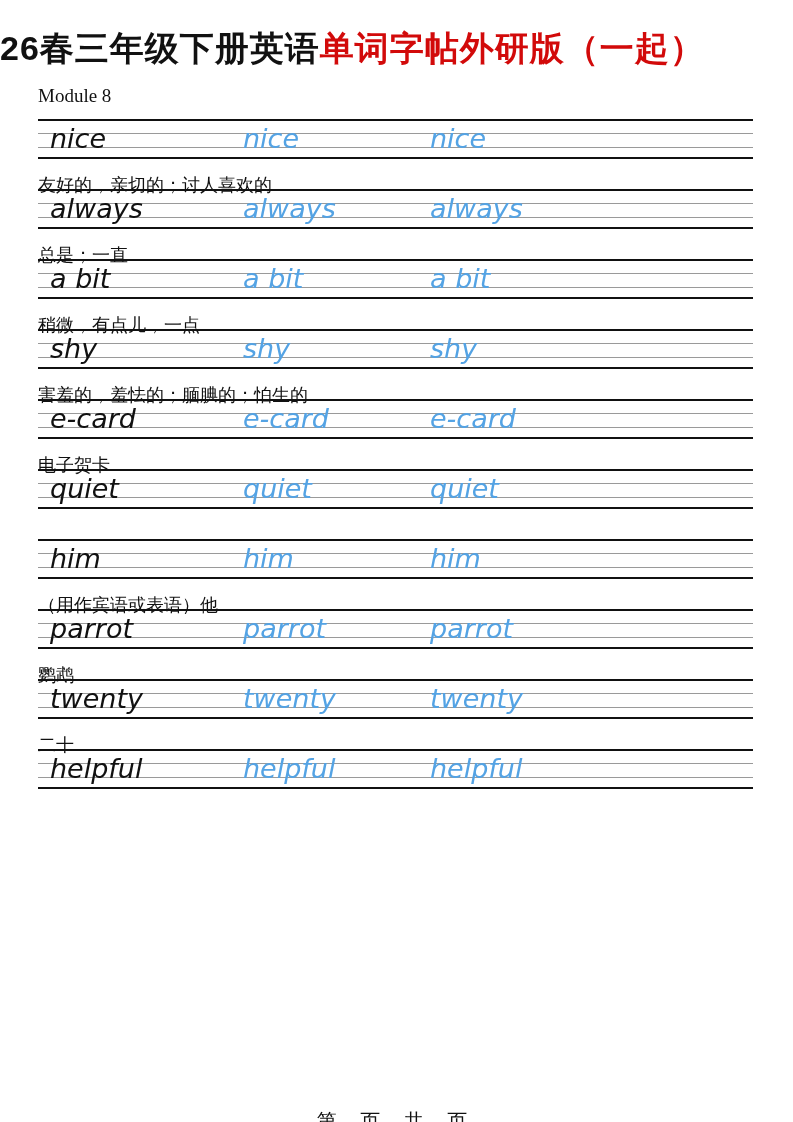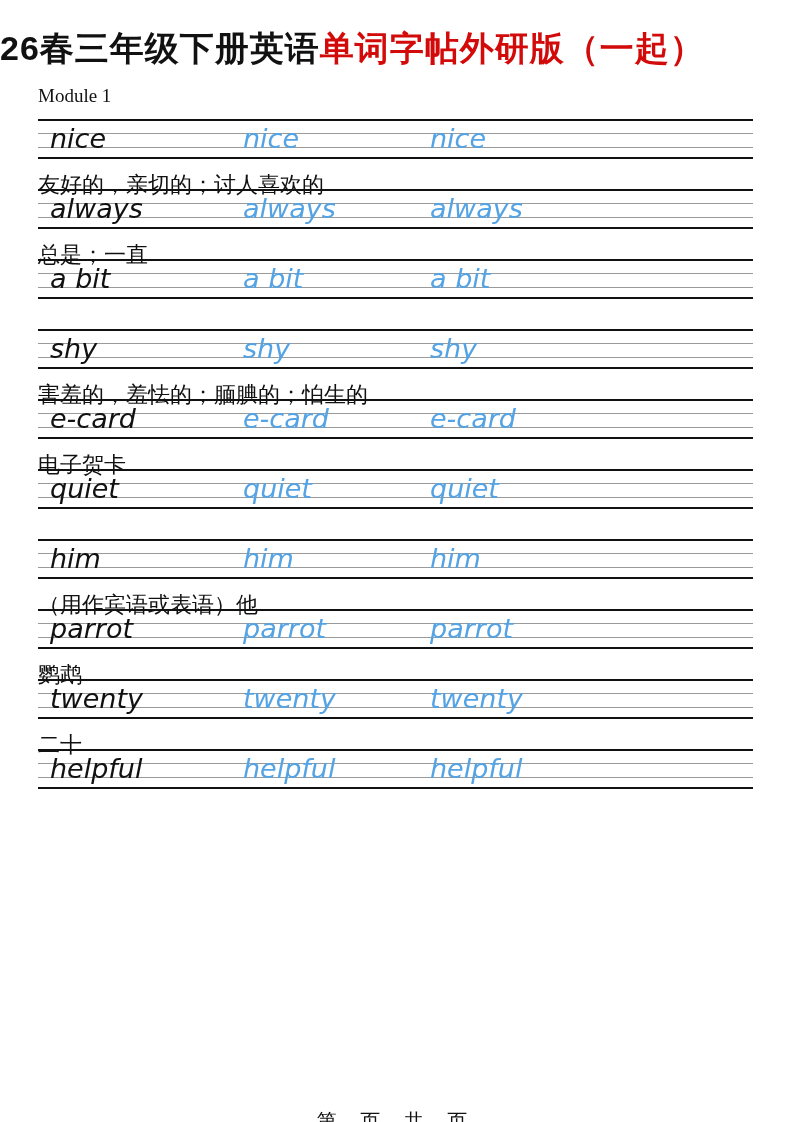--- a/index.html
+++ b/index.html
@@ -44,21 +44,21 @@
     white-space:nowrap;
     z-index:2;
   }
   .word.black{left:12px;color:var(--ink,#111);}
   .word.trace1{left:205px;}
   .word.trace2{left:392px;}
   .word.trace{color:var(--blue,#54a3e4);}
   .meaning{
     margin-top:15px;
     font-family:"DejaVu Serif",serif;
-    font-size:22px;line-height:22px;
+    font-size:18px;line-height:22px;
     color:var(--ink,#111);
     white-space:nowrap;
   }
   .footer{
     position:absolute;top:1092px;left:0;width:100%;
     text-align:center;
     font-size:20px;
     letter-spacing:9px;
     color:var(--ink,#111);
     margin-top:16px;
@@ -66,21 +66,21 @@
 </style>
 </head>
 <body>
 
 <div class="page">
 
   <div class="title">
     <span class="t-black">26春三年级下册英语</span><span class="t-red">单词字帖外研版（一起）</span>
   </div>
 
-  <div class="module">Module 1</div>
+  <div class="module">Module 8</div>
 
   <div class="word-list">
   <div class="entry">
     <div class="stave">
       <div class="ln top"></div>
       <div class="ln mid1"></div>
       <div class="ln mid2"></div>
       <div class="ln bot"></div>
       <span class="word black">nice</span>
       <span class="word trace trace1">nice</span>
@@ -105,20 +105,21 @@
   <div class="entry">
     <div class="stave">
       <div class="ln top"></div>
       <div class="ln mid1"></div>
       <div class="ln mid2"></div>
       <div class="ln bot"></div>
       <span class="word black">a bit</span>
       <span class="word trace trace1">a bit</span>
       <span class="word trace trace2">a bit</span>
     </div>
+    <div class="meaning">稍微，有点儿，一点</div>
   </div>
 
   <div class="entry">
     <div class="stave">
       <div class="ln top"></div>
       <div class="ln mid1"></div>
       <div class="ln mid2"></div>
       <div class="ln bot"></div>
       <span class="word black">shy</span>
       <span class="word trace trace1">shy</span>

